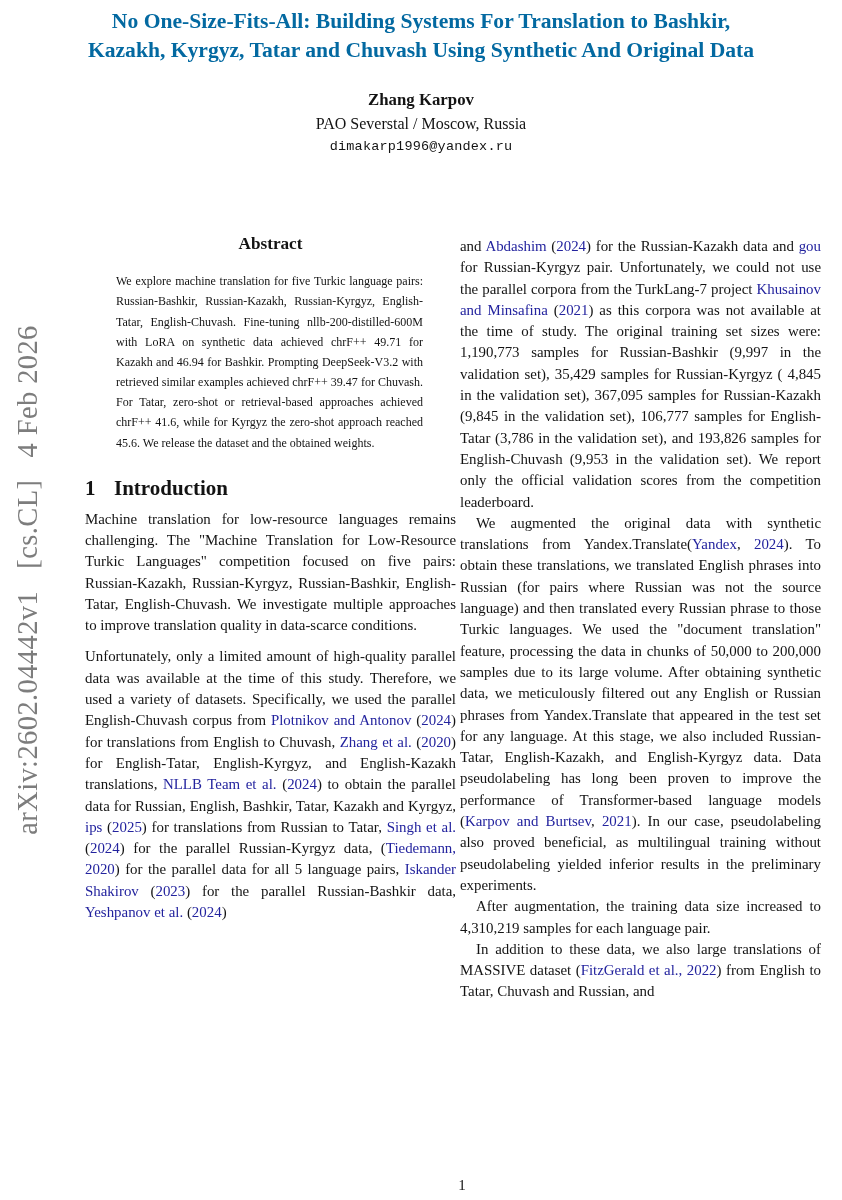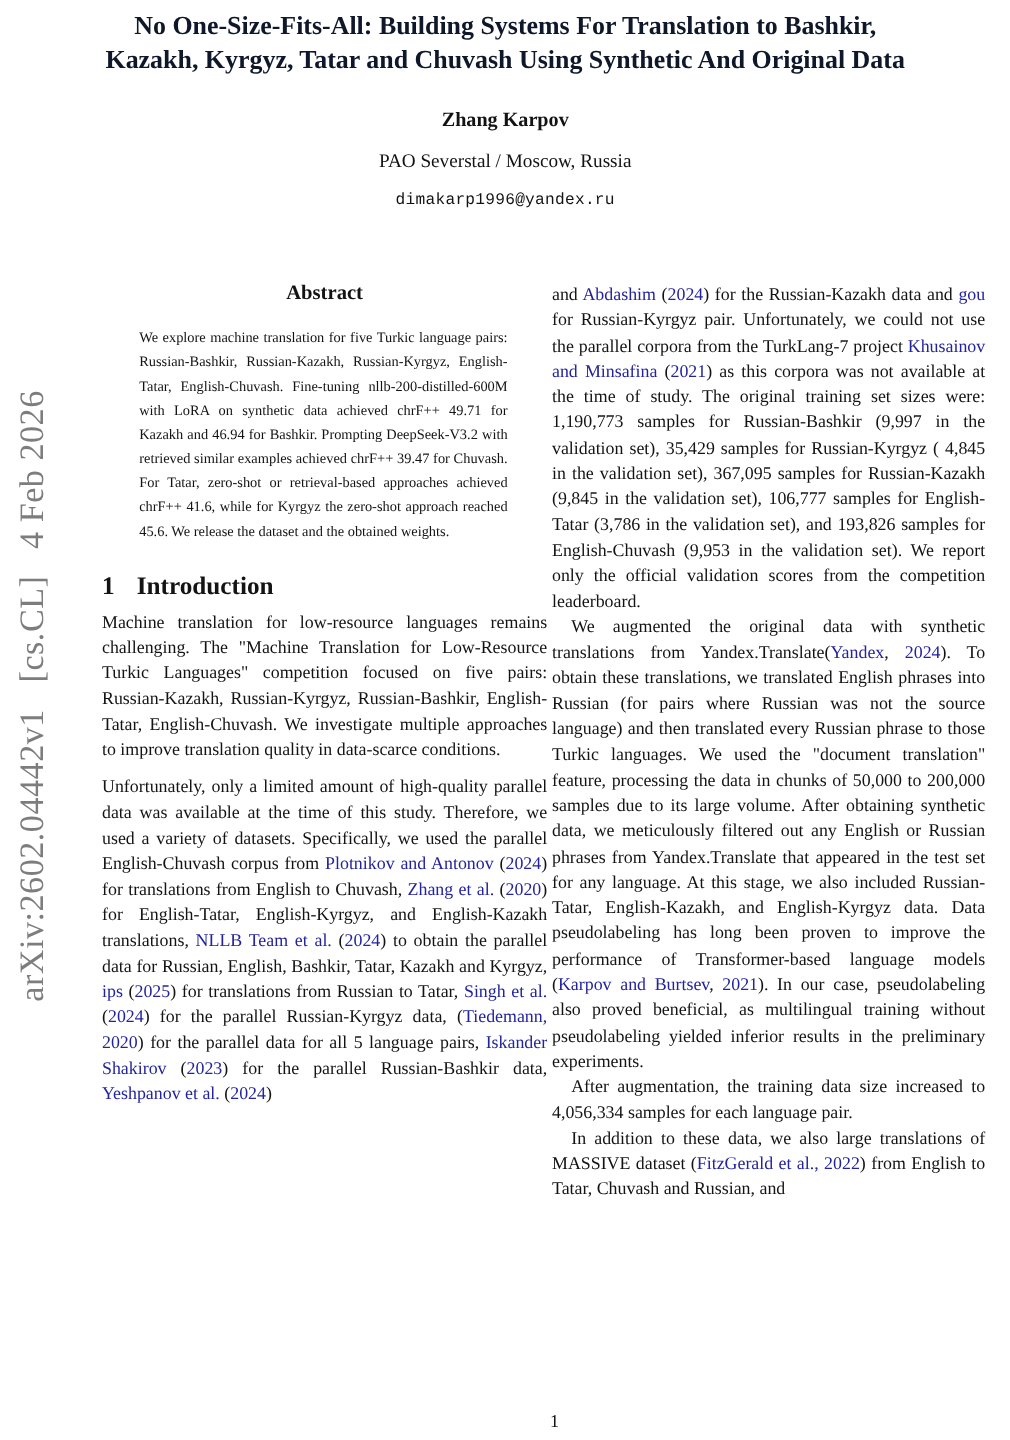--- a/index.html
+++ b/index.html
@@ -11,24 +11,24 @@
   
   .watermark { position:absolute; left:9px; top:283px; width:38px; height:594px; }
   .watermark-text {
     position:absolute; left:50%; top:50%;
     transform:translate(-50%,-50%) rotate(-90deg);
     white-space:nowrap; font-size:28.5px; letter-spacing:0.4px;
     color:var(--watermark-color,#7d7d7d);
   }
   
   .header { position:absolute; left:0; top:7px; width:842px; text-align:center; }
-  .title { font-size:21.6px; font-weight:bold; line-height:28.5px; margin:0; color:#0f172a; }
+  .title { font-size:21.6px; font-weight:bold; line-height:28.5px; margin:0; color:#0369a1; }
   .author { margin-top:26px; font-size:16.8px; font-weight:bold; }
-  .affiliation { margin-top:16px; font-size:16px; }
-  .email { margin-top:16px; font-family:"Liberation Mono","DejaVu Sans Mono",monospace; font-size:13.5px; letter-spacing:0.2px; }
+  .affiliation { margin-top:5px; font-size:16px; }
+  .email { margin-top:6px; font-family:"Liberation Mono","DejaVu Sans Mono",monospace; font-size:13.5px; letter-spacing:0.2px; }
   
   .col { position:absolute; top:233px; font-size:14.9px; line-height:21.3px; text-align:justify; }
   .col-left  { left:85px;  width:371px; }
   .col-right { left:460px; top:236px; width:361px; }
   .abstract-heading { text-align:center; font-weight:bold; font-size:17.2px; margin:0; }
   .abstract-body { margin:17px 33px 0 31px; font-size:12px; line-height:20.15px; }
   .section-heading { font-size:21px; font-weight:bold; margin:24px 0 0 0; text-align:left; line-height:22px; }
   .section-heading.s2 { margin-top:30px; }
   .sec-num { display:inline-block; min-width:29px; }
   .par { margin:10px 0 0 0; }
@@ -59,18 +59,18 @@
 
     <div class="section-heading"><span class="sec-num">1</span><span>Introduction</span></div>
     <p class="par">Machine translation for low-resource languages remains challenging. The "Machine Translation for Low-Resource Turkic Languages" competition focused on five pairs: Russian-Kazakh, Russian-Kyrgyz, Russian-Bashkir, English-Tatar, English-Chuvash. We investigate multiple approaches to improve translation quality in data-scarce conditions.</p>
 
     <p class="par"><span>Unfortunately, only a limited amount of high-quality parallel data was available at the time of this study. Therefore, we used a variety of datasets. Specifically, we used the parallel English-Chuvash corpus from </span><span class="cite">Plotnikov and Antonov</span><span> (</span><span class="cite">2024</span><span>) for translations from English to Chuvash, </span><span class="cite">Zhang et al.</span><span> (</span><span class="cite">2020</span><span>) for English-Tatar, English-Kyrgyz, and English-Kazakh translations, </span><span class="cite">NLLB Team et al.</span><span> (</span><span class="cite">2024</span><span>) to obtain the parallel data for Russian, English, Bashkir, Tatar, Kazakh and Kyrgyz, </span><span class="cite">ips</span><span> (</span><span class="cite">2025</span><span>) for translations from Russian to Tatar, </span><span class="cite">Singh et al.</span><span> (</span><span class="cite">2024</span><span>) for the parallel Russian-Kyrgyz data, (</span><span class="cite">Tiedemann, 2020</span><span>) for the parallel data for all 5 language pairs, </span><span class="cite">Iskander Shakirov</span><span> (</span><span class="cite">2023</span><span>) for the parallel Russian-Bashkir data, </span><span class="cite">Yeshpanov et al.</span><span> (</span><span class="cite">2024</span><span>)</span></p>
   </div>
 
   <div class="col col-right">
     <p class="par-cont"><span>and </span><span class="cite">Abdashim</span><span> (</span><span class="cite">2024</span><span>) for the Russian-Kazakh data and </span><span class="cite">gou</span><span> for Russian-Kyrgyz pair. Unfortunately, we could not use the parallel corpora from the TurkLang-7 project </span><span class="cite">Khusainov and Minsafina</span><span> (</span><span class="cite">2021</span><span>) as this corpora was not available at the time of study. The original training set sizes were: 1,190,773 samples for Russian-Bashkir (9,997 in the validation set), 35,429 samples for Russian-Kyrgyz ( 4,845 in the validation set), 367,095 samples for Russian-Kazakh (9,845 in the validation set), 106,777 samples for English-Tatar (3,786 in the validation set), and 193,826 samples for English-Chuvash (9,953 in the validation set). We report only the official validation scores from the competition leaderboard.</span></p>
     <p class="par-cont indent"><span>We augmented the original data with synthetic translations from Yandex.Translate(</span><span class="cite">Yandex</span><span>, </span><span class="cite">2024</span><span>). To obtain these translations, we translated English phrases into Russian (for pairs where Russian was not the source language) and then translated every Russian phrase to those Turkic languages. We used the "document translation" feature, processing the data in chunks of 50,000 to 200,000 samples due to its large volume. After obtaining synthetic data, we meticulously filtered out any English or Russian phrases from Yandex.Translate that appeared in the test set for any language. At this stage, we also included Russian-Tatar, English-Kazakh, and English-Kyrgyz data. Data pseudolabeling has long been proven to improve the performance of Transformer-based language models (</span><span class="cite">Karpov and Burtsev</span><span>, </span><span class="cite">2021</span><span>). In our case, pseudolabeling also proved beneficial, as multilingual training without pseudolabeling yielded inferior results in the preliminary experiments.</span></p>
-    <p class="par-cont indent">After augmentation, the training data size increased to 4,056,334 samples for each language pair.</p>
+    <p class="par-cont indent">After augmentation, the training data size increased to 4,310,219 samples for each language pair.</p>
     <p class="par-cont indent"><span>In addition to these data, we also large translations of MASSIVE dataset (</span><span class="cite">FitzGerald et al., 2022</span><span>) from English to Tatar, Chuvash and Russian, and</span></p>
   </div>
 
   <div class="page-number">1</div>
 </div>
 
 </body></html>

